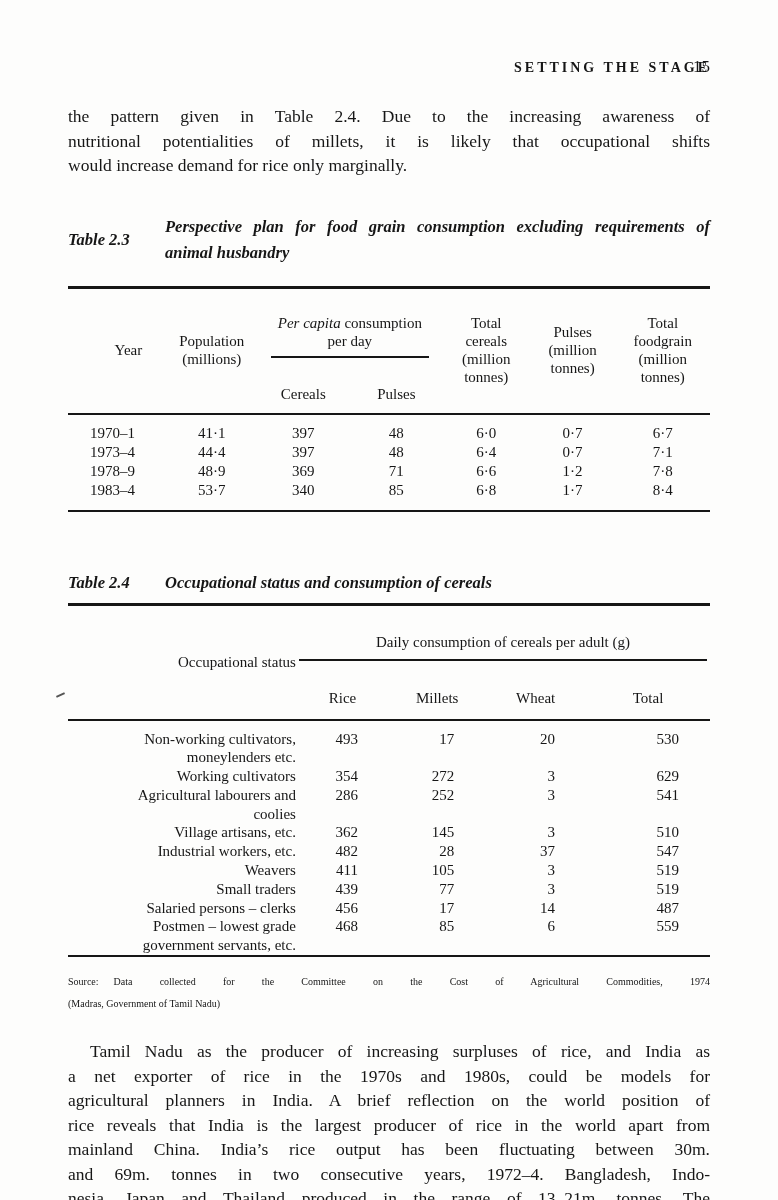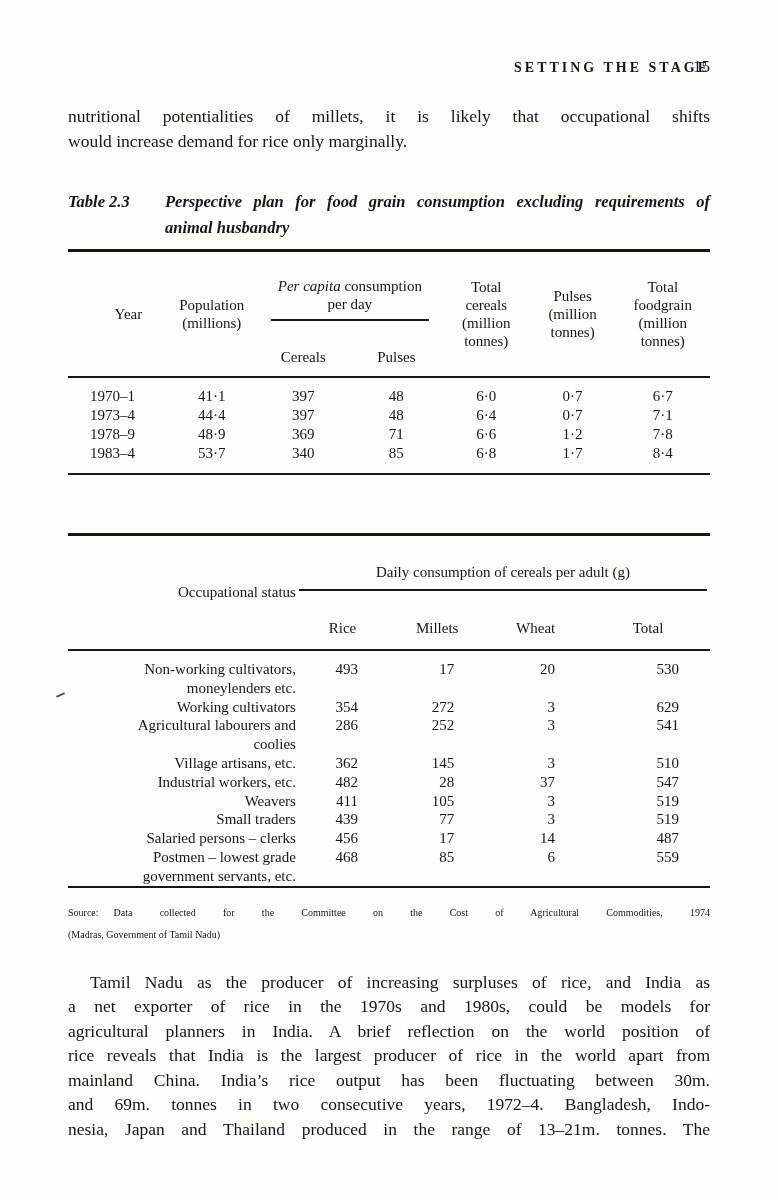--- a/index.html
+++ b/index.html
@@ -35,21 +35,21 @@
 
   
   .tbl-caption {
     display: flex;
     font-style: italic; font-weight: bold;
     font-size: 16.5px; line-height: 26px;
   }
   .cap-label { flex: 0 0 97px; }
   .cap-text { flex: 1; }
   .block { display: block; }
-  .cap23 { margin-bottom: 8px; }
+  .cap23 { margin-bottom: 20px; align-items: center; }
   .cap24 { margin-bottom: 7px; }
 
   
   table { width: 100%; border-collapse: collapse; table-layout: fixed; }
   th, td { font-weight: normal; margin: 0; }
   th { white-space: pre-line; }
 
   
   .t23 { border-top: 3px solid #161616; border-bottom: 2px solid #161616; font-size: 15px; margin-bottom: 58px; }
   .t23 thead th { vertical-align: middle; text-align: center; line-height: 18px; padding: 7px 0 8px 0; }
@@ -95,20 +95,21 @@
   <div class="margin-tick"></div>
 
   <div class="content">
 
     <div class="running-head">
       <span class="head-title">SETTING THE STAGE</span>
       <span class="page-number">15</span>
     </div>
 
     <div class="body-par p1">
+      <div class="jl">the pattern given in Table 2.4. Due to the increasing awareness of</div>
       <div class="jl">nutritional potentialities of millets, it is likely that occupational shifts</div>
       <div class="jl-end">would increase demand for rice only marginally.</div>
     </div>
 
     <div class="tbl-caption cap23">
       <span class="cap-label">Table 2.3</span>
       <span class="cap-text">
         <span class="block jl">Perspective plan for food grain consumption excluding requirements of</span>
         <span class="block">animal husbandry</span>
       </span>
@@ -183,20 +184,24 @@
           <td>53·7</td>
           <td>340</td>
           <td>85</td>
           <td>6·8</td>
           <td>1·7</td>
           <td>8·4</td>
         </tr>
       </tbody>
     </table>
 
+    <div class="tbl-caption cap24">
+      <span class="cap-label">Table 2.4</span>
+      <span class="cap-text">Occupational status and consumption of cereals</span>
+    </div>
 
     <table class="t24">
       <colgroup>
         <col style="width:35.5%">
           <col style="width:14.5%">
           <col style="width:15%">
           <col style="width:15.7%">
           <col style="width:19.3%">
       </colgroup>
       <thead>

